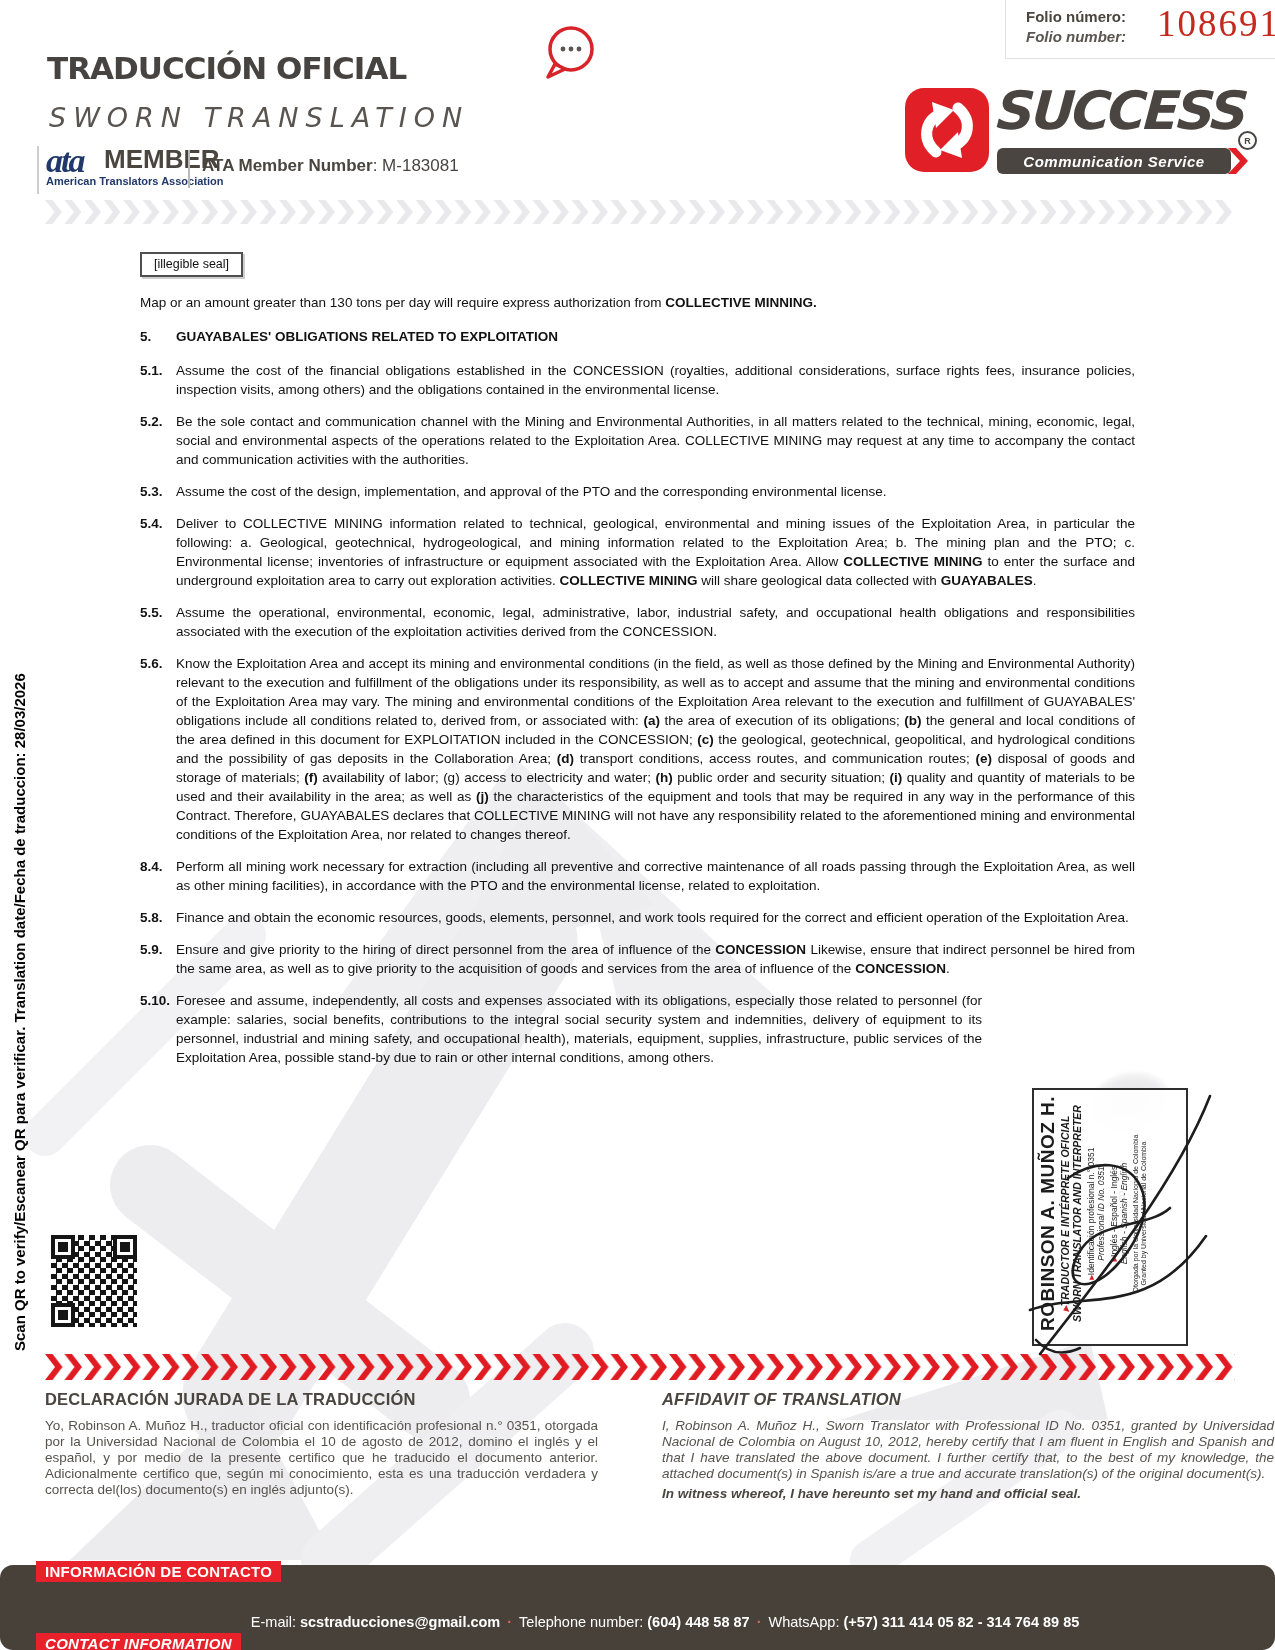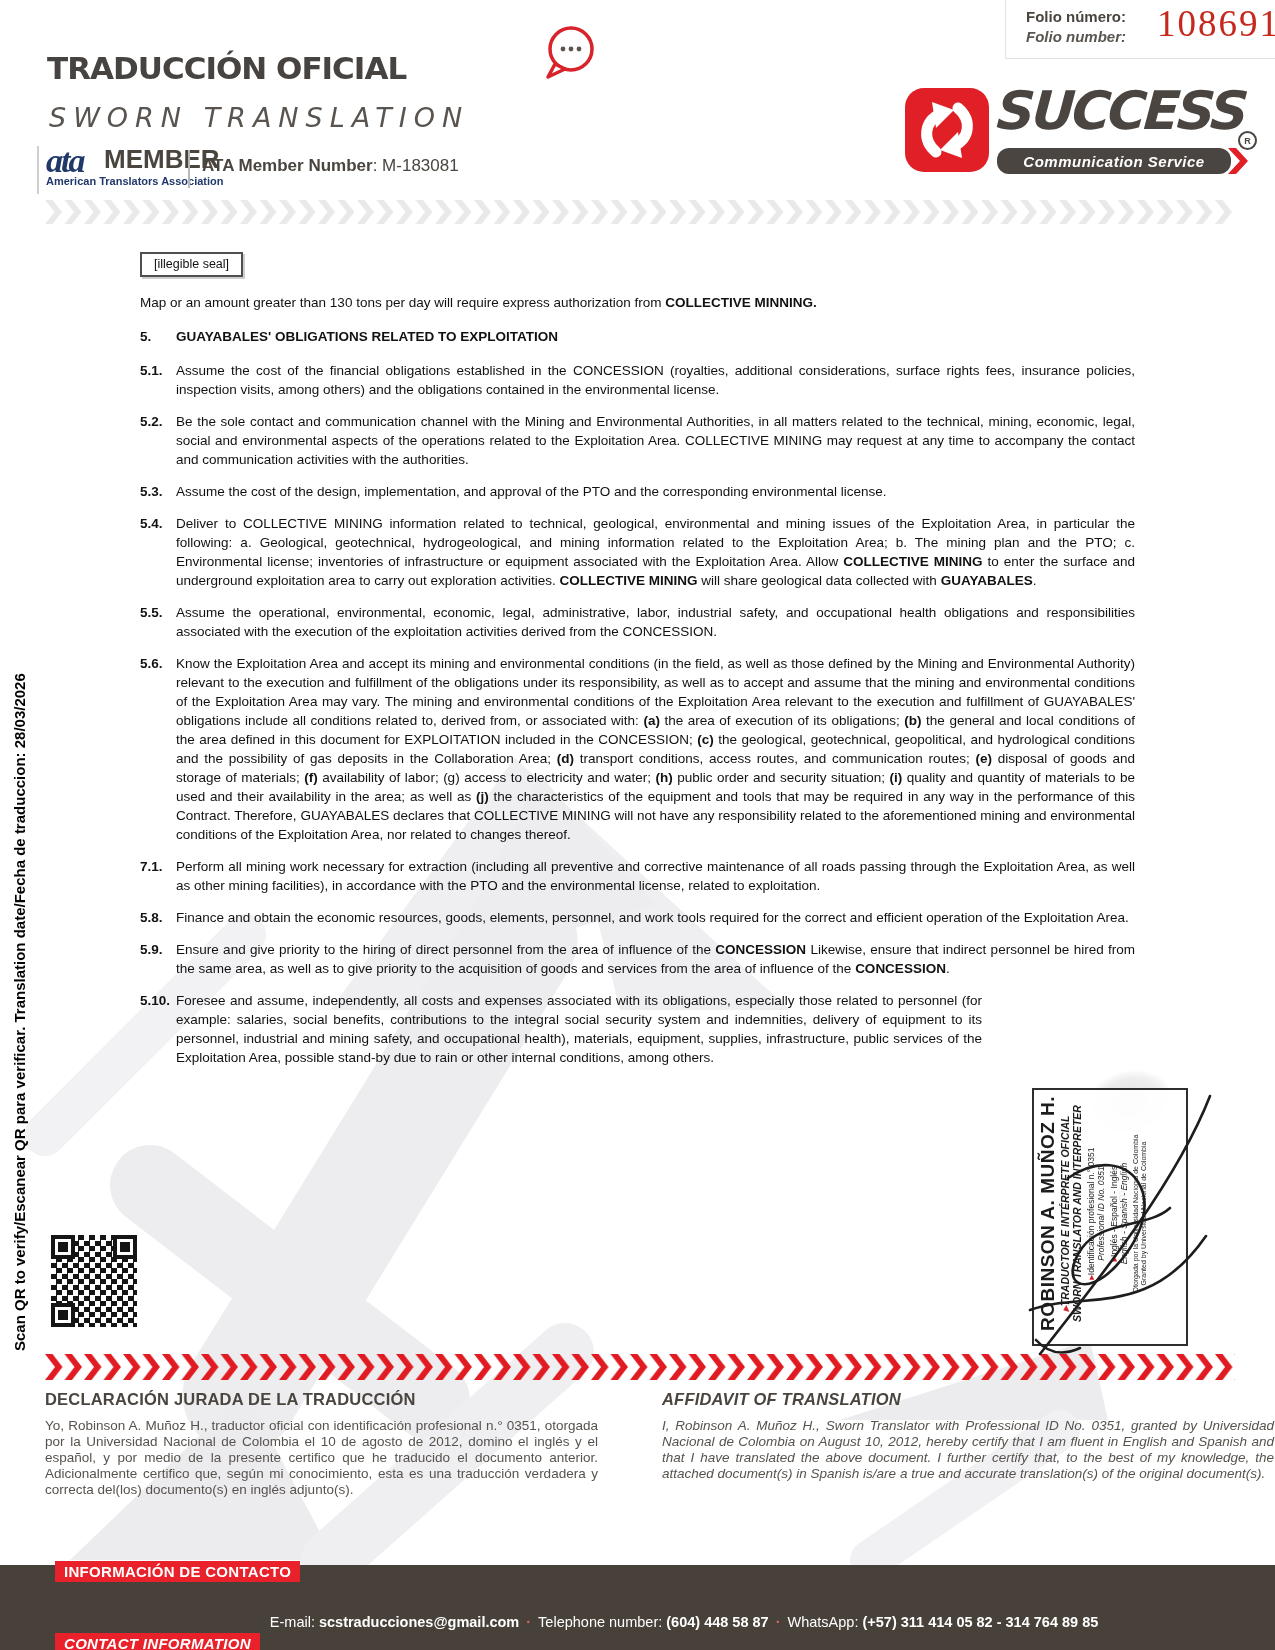--- a/index.html
+++ b/index.html
@@ -29,21 +29,21 @@
     border:1px solid #e2e2de;border-top:none;border-right:none;z-index:2;padding-left:12px;}
   .folio-labels{position:absolute;left:20px;top:7px;line-height:20px;font-size:15px;color:#4a453f;}
   .folio-es{font-weight:bold;}
   .folio-en{font-style:italic;font-weight:bold;color:#5a554f;}
   .folio-value{position:absolute;right:8px;top:2px;font-family:"Liberation Serif",serif;
     font-size:37px;letter-spacing:2px;color:#c5291d;}
 
   .succ-icon{left:905px;top:88px;width:84px;height:84px;z-index:2;}
   .succ-word{left:997px;top:80px;font-family:"DejaVu Sans",sans-serif;font-weight:bold;
     font-style:italic;font-size:53px;letter-spacing:-3px;color:#4a4540;transform:skewX(-4deg);z-index:2;}
-  .succ-banner{left:997px;top:148px;width:234px;height:26px;background:#4a4540;border-radius:12px;
+  .succ-banner{left:997px;top:148px;width:234px;height:26px;background:#4a4540;border-radius:6px;
     display:flex;align-items:center;justify-content:center;z-index:2;}
   .succ-tagline{color:#fff;font-weight:bold;font-style:italic;font-size:15px;letter-spacing:.5px;}
   .succ-chev{left:1228px;top:148px;z-index:3;}
   .succ-reg{left:1238px;top:131px;width:15px;height:15px;border:2px solid #4a4540;border-radius:50%;
     font-size:9px;font-weight:bold;color:#4a4540;display:flex;align-items:center;justify-content:center;z-index:2;}
 
   .chev-top{left:45px;top:200px;z-index:1;}
   .chev-bottom{left:45px;top:1354px;z-index:2;}
 
   
@@ -97,21 +97,21 @@
   .decl-en{left:618px;top:1390px;width:612px;margin-left:44px;}
   .decl-title{font-size:16.5px;font-weight:bold;color:#4a453f;margin-bottom:9px;letter-spacing:.2px;}
   .decl-en .decl-title{font-style:italic;}
   .decl-body{font-size:13.5px;line-height:16px;color:#57524c;text-align:justify;}
   .decl-en .decl-body{font-style:italic;}
   .decl-closing{font-size:13.5px;line-height:19px;font-weight:bold;color:#4a453f;margin-top:2px;}
   .decl-en .decl-closing{font-style:italic;}
 
   
   .contact-bar{left:0;top:1565px;width:1275px;height:85px;background:#474139;z-index:4;
-    display:flex;flex-direction:column;justify-content:center;gap:7px;padding-left:55px;box-sizing:border-box;}
+    display:flex;flex-direction:column;justify-content:center;gap:7px;padding-left:36px;box-sizing:border-box;border-radius:13px;}
   .contact-row{display:flex;align-items:center;font-size:14.5px;color:#fff;white-space:nowrap;}
   .contact-badge{background:#e8212a;color:#fff;font-weight:bold;font-size:15px;
     padding:2px 9px;margin-right:10px;letter-spacing:.3px;}
   .contact-badge.it{font-style:italic;margin-top:44px;}
   .contact-parts .lbl{font-weight:normal;}
   .contact-parts b{font-weight:bold;}
   .contact-parts .dot{color:#e0655f;font-weight:bold;margin:0 7px;}
 </style>
 </head>
 <body>
@@ -224,21 +224,21 @@
       <span class="doc-num">5.5.</span>
       <div class="doc-text"><span>Assume the operational, environmental, economic, legal, administrative, labor, industrial safety, and occupational health obligations and responsibilities associated with the execution of the exploitation activities derived from the CONCESSION.</span></div>
     </div>
 
     <div class="doc-item">
       <span class="doc-num">5.6.</span>
       <div class="doc-text"><span>Know the Exploitation Area and accept its mining and environmental conditions (in the field, as well as those defined by the Mining and Environmental Authority) relevant to the execution and fulfillment of the obligations under its responsibility, as well as to accept and assume that the mining and environmental conditions of the Exploitation Area may vary. The mining and environmental conditions of the Exploitation Area relevant to the execution and fulfillment of GUAYABALES' obligations include all conditions related to, derived from, or associated with: </span><b>(a)</b><span> the area of execution of its obligations; </span><b>(b)</b><span> the general and local conditions of the area defined in this document for EXPLOITATION included in the CONCESSION; </span><b>(c)</b><span> the geological, geotechnical, geopolitical, and hydrological conditions and the possibility of gas deposits in the Collaboration Area; </span><b>(d)</b><span> transport conditions, access routes, and communication routes; </span><b>(e)</b><span> disposal of goods and storage of materials; </span><b>(f)</b><span> availability of labor; (g) access to electricity and water; </span><b>(h)</b><span> public order and security situation; </span><b>(i)</b><span> quality and quantity of materials to be used and their availability in the area; as well as </span><b>(j)</b><span> the characteristics of the equipment and tools that may be required in any way in the performance of this Contract. Therefore, GUAYABALES declares that COLLECTIVE MINING will not have any responsibility related to the aforementioned mining and environmental conditions of the Exploitation Area, nor related to changes thereof.</span></div>
     </div>
 
     <div class="doc-item">
-      <span class="doc-num">7.1.</span>
+      <span class="doc-num">8.4.</span>
       <div class="doc-text"><span>Perform all mining work necessary for extraction (including all preventive and corrective maintenance of all roads passing through the Exploitation Area, as well as other mining facilities), in accordance with the PTO and the environmental license, related to exploitation.</span></div>
     </div>
 
     <div class="doc-item">
       <span class="doc-num">5.8.</span>
       <div class="doc-text"><span>Finance and obtain the economic resources, goods, elements, personnel, and work tools required for the correct and efficient operation of the Exploitation Area.</span></div>
     </div>
 
     <div class="doc-item">
       <span class="doc-num">5.9.</span>
@@ -294,20 +294,21 @@
   </svg>
 
   <div class="abs decl decl-es">
     <div class="decl-title">DECLARACIÓN JURADA DE LA TRADUCCIÓN</div>
     <div class="decl-body">Yo, Robinson A. Muñoz H., traductor oficial con identificación profesional n.° 0351, otorgada por la Universidad Nacional de Colombia el 10 de agosto de 2012, domino el inglés y el español, y por medio de la presente certifico que he traducido el documento anterior. Adicionalmente certifico que, según mi conocimiento, esta es una traducción verdadera y correcta del(los) documento(s) en inglés adjunto(s).</div>
   </div>
 
   <div class="abs decl decl-en">
     <div class="decl-title">AFFIDAVIT OF TRANSLATION</div>
     <div class="decl-body">I, Robinson A. Muñoz H., Sworn Translator with Professional ID No. 0351, granted by Universidad Nacional de Colombia on August 10, 2012, hereby certify that I am fluent in English and Spanish and that I have translated the above document.  I further certify that, to the best of my knowledge, the attached document(s) in Spanish is/are a true and accurate translation(s) of the original document(s).</div>
+    <div class="decl-closing">In witness whereof, I have hereunto set my hand and official seal.</div>
   </div>
 
   <div class="abs contact-bar">
     <div class="contact-row">
       <span class="contact-badge">INFORMACIÓN DE CONTACTO</span>
     </div>
 
     <div class="contact-row">
       <span class="contact-badge it">CONTACT INFORMATION</span>
       <span class="contact-parts"><span class="lbl">E-mail: </span><b>scstraducciones@gmail.com</b><span class="dot">·</span><span class="lbl">Telephone number: </span><b>(604) 448 58 87</b><span class="dot">·</span><span class="lbl">WhatsApp: </span><b>(+57) 311 414 05 82 - 314 764 89 85</b></span>

